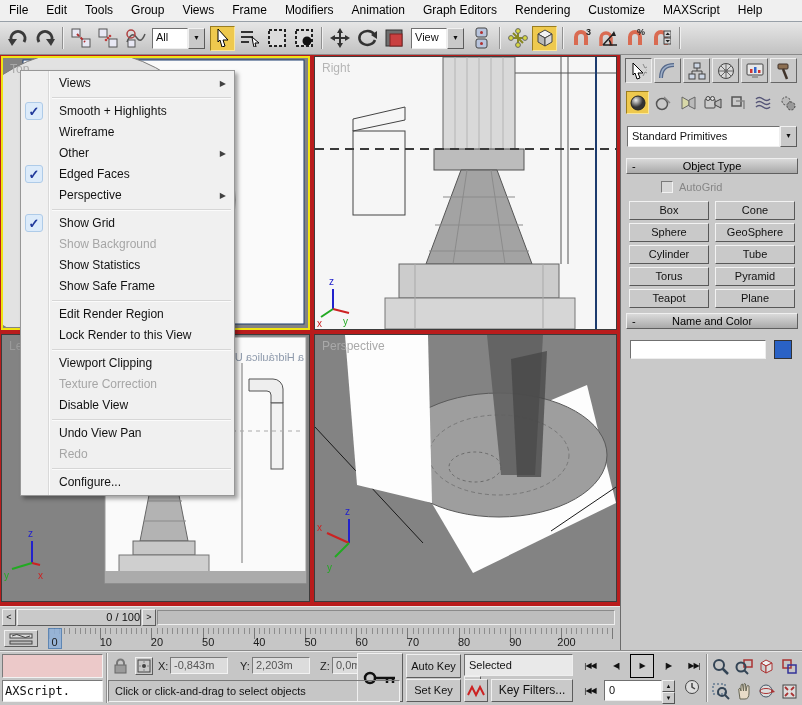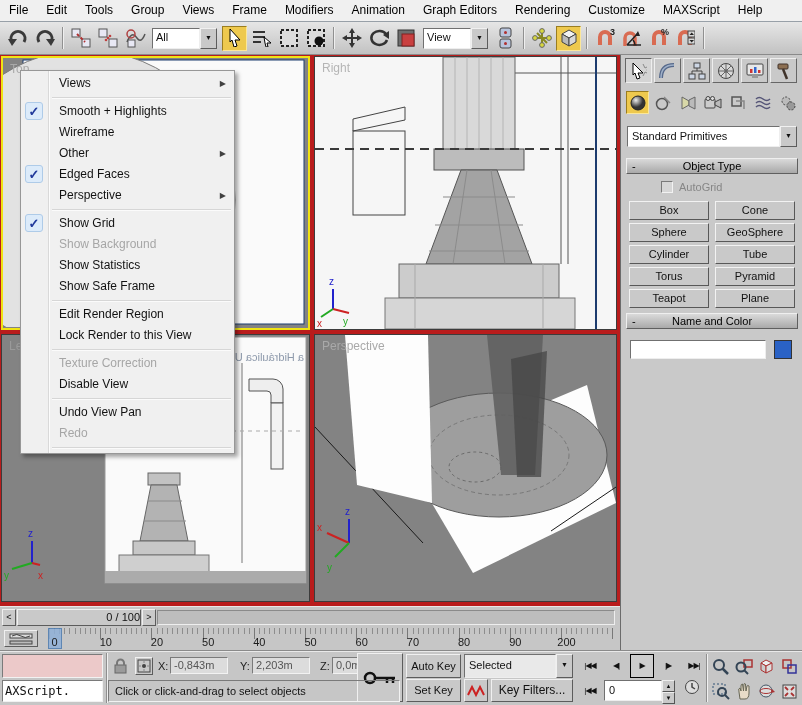--- a/index.html
+++ b/index.html
@@ -13,21 +13,21 @@
   
   #menubar { position:absolute; left:0; top:0; width:802px; height:22px; background:#f0f0f0; border-bottom:1px solid #98a0a8; display:flex; align-items:center; }
   #menubar .mb-item { padding:0 9px; font-size:12px; line-height:21px; color:#000; cursor:default; }
 
   
   #toolbar { position:absolute; left:0; top:22px; width:802px; height:33px; background:linear-gradient(#e6e6e6,#c2c2c2); border-bottom:1px solid #8a8a8a; display:flex; align-items:center; padding-left:4px; }
   .ti { width:25px; height:25px; margin:0 1px; display:flex; align-items:center; justify-content:center; position:relative; border:1px solid transparent; }
   .ti.active { background:#eec94e; border-color:#9a7d20 #fbe79a #fbe79a #9a7d20; }
   .tsep { width:1px; height:22px; background:#909090; box-shadow:1px 0 0 #efefef; margin:0 4px; }
   .tb-select { height:21px; display:flex; margin:0 4px; }
-  .tb-select .val { width:48px; background:#fff; border:1px solid; border-color:#707070 #eee #eee #707070; padding:2px 3px; font-size:11px; }
+  .tb-select .val { width:36px; background:#fff; border:1px solid; border-color:#707070 #eee #eee #707070; padding:2px 3px; font-size:11px; }
   .tb-select .arrow { width:17px; background:#c9c9c9; border:1px solid; border-color:#f0f0f0 #5c5c5c #5c5c5c #f0f0f0; text-align:center; font-size:7px; line-height:18px; }
   .sup { position:absolute; top:0px; right:1px; font-size:9px; font-weight:bold; color:#222; }
 
   
   #vp-area { position:absolute; left:0; top:55px; width:620px; height:551px; background:#b91c1c; }
   .vp { position:absolute; background:#838383; border:1px solid #3c3c3c; overflow:hidden; }
   #vp-top   { left:1px;  top:1px;   width:309px; height:274px; border:2px solid #f0e313; background:#838383; }
   #vp-right { left:314px; top:1px;  width:303px; height:274px; background:#f6f6f6; }
   #vp-left  { left:1px;  top:279px; width:309px; height:268px; }
   #vp-persp { left:314px; top:279px; width:303px; height:268px; }
@@ -88,21 +88,21 @@
   #listener-pink { position:absolute; left:2px; top:3px; width:101px; height:24px; background:#ecc9c9; border:1px solid; border-color:#7a7a7a #f2f2f2 #f2f2f2 #7a7a7a; }
   #listener-white { position:absolute; left:2px; top:29px; width:101px; height:22px; background:#fff; border:1px solid; border-color:#7a7a7a #f2f2f2 #f2f2f2 #7a7a7a; font-family:"DejaVu Sans Mono",monospace; font-size:12px; line-height:20px; padding-left:2px; }
   #sb-div { position:absolute; left:106px; top:2px; bottom:2px; }
   .coordlbl { position:absolute; top:9px; font-size:11px; color:#222; }
   .coordfld { position:absolute; top:6px; height:17px; background:#dcdcdc; border:1px solid; border-color:#7a7a7a #f2f2f2 #f2f2f2 #7a7a7a; font-size:11px; color:#555; padding:1px 3px; overflow:hidden; white-space:nowrap; }
   #prompt-box { position:absolute; left:108px; top:29px; width:292px; height:22px; border:1px solid; border-color:#7a7a7a #f2f2f2 #f2f2f2 #7a7a7a; font-size:11px; line-height:20px; padding-left:6px; color:#111; }
   #key-btn { position:absolute; left:357px; top:2px; width:46px; height:49px; display:flex; align-items:center; justify-content:center; }
   .skbtn { position:absolute; font-size:11px; text-align:center; }
   #autokey { left:406px; top:3px; width:55px; height:24px; line-height:22px; }
   #setkey  { left:406px; top:28px; width:55px; height:23px; line-height:21px; }
-  #selset { position:absolute; left:464px; top:3px; width:109px; height:24px; display:flex; }
+  #selset { position:absolute; left:464px; top:3px; width:109px; height:24px; display:flex;flex-direction:column; }
   #selset .val { flex:1; background:#e9e9e9; border:1px solid; border-color:#707070 #eee #eee #707070; font-size:11px; padding:4px 4px; }
   #selset .arrow { width:17px; background:#c9c9c9; border:1px solid; border-color:#f0f0f0 #5c5c5c #5c5c5c #f0f0f0; text-align:center; font-size:7px; line-height:20px; }
   #curve-btn { position:absolute; left:464px; top:28px; width:24px; height:23px; display:flex; align-items:center; justify-content:center; }
   #keyfilters { position:absolute; left:491px; top:28px; width:82px; height:23px; font-size:12px; text-align:center; line-height:21px; }
   .tpbtn { position:absolute; top:3px; width:24px; height:24px; font-size:8px; letter-spacing:-1px; text-align:center; line-height:22px; background:#c6c6c6; border:1px solid transparent; }
   .tpbtn.framed { border:1px solid #000; background:#cdcdcd; }
   #frame-fld { position:absolute; left:604px; top:29px; width:58px; height:21px; background:#fff; border:1px solid; border-color:#707070 #eee #eee #707070; font-size:11px; padding:3px 4px; }
   #spinner { position:absolute; left:662px; top:29px; width:13px; height:21px; display:flex; flex-direction:column; }
   #spinner span { flex:1; font-size:6px; text-align:center; line-height:10px; background:#c9c9c9; border:1px solid; border-color:#eee #555 #555 #eee; }
   .navbtn { position:absolute; width:21px; height:22px; display:flex; align-items:center; justify-content:center; }
@@ -444,20 +444,25 @@
       <span class="lbl">Edit Render Region</span>
       
     </div>
 
     <div class="mi">
       
       <span class="lbl">Lock Render to this View</span>
       
     </div>
   <div class="msep"></div>
+    <div class="mi">
+      
+      <span class="lbl">Viewport Clipping</span>
+      
+    </div>
 
     <div class="mi disabled">
       
       <span class="lbl">Texture Correction</span>
       
     </div>
 
     <div class="mi">
       
       <span class="lbl">Disable View</span>
@@ -469,20 +474,25 @@
       <span class="lbl">Undo View Pan</span>
       
     </div>
 
     <div class="mi disabled">
       
       <span class="lbl">Redo</span>
       
     </div>
   <div class="msep"></div>
+    <div class="mi">
+      
+      <span class="lbl">Configure...</span>
+      
+    </div>
   </div>
 
 <div id="panel">
   <div class="ptab active" style="left:4px">
       <svg width="16" height="18">
         <polygon points="2,1 12,11 7,11 9,16 6,17 4,11 2,13" fill="#fff" stroke="#000"></polygon>
         <path d="M12 2 l2 4 l4 -2 l-2 4 l2 4 l-4 -2 l-2 4" fill="none" stroke="#888" stroke-width="1"></path>
       </svg>
     </div>
   <div class="ptab" style="left:33px">

